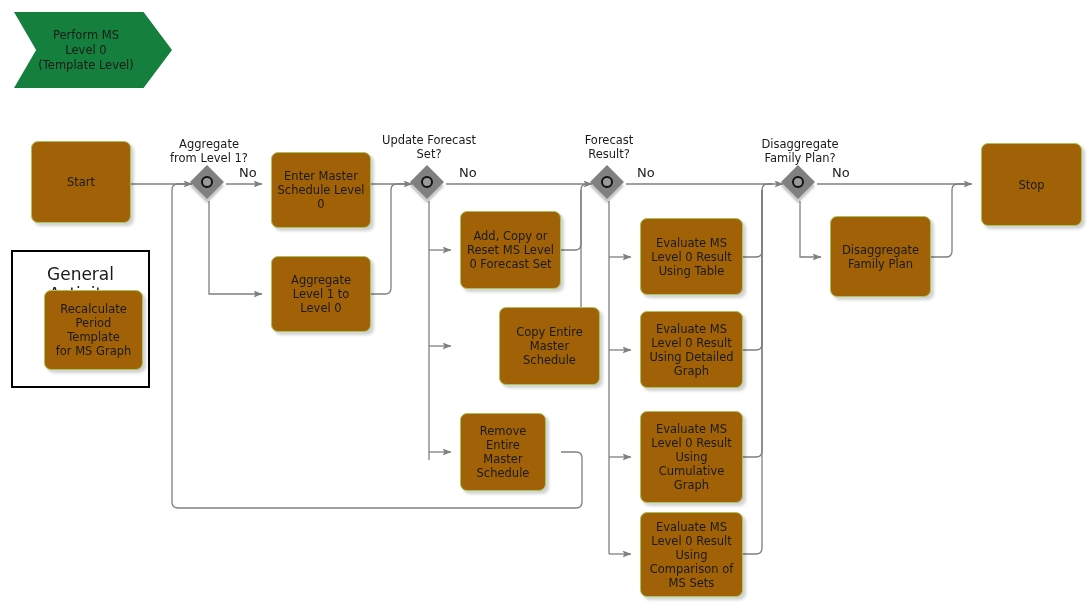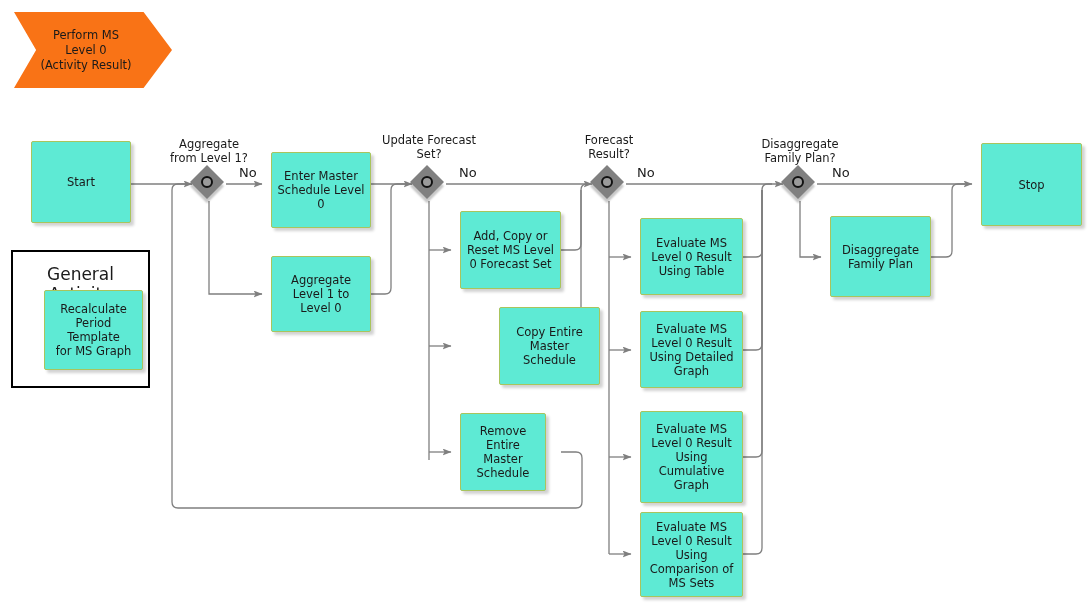--- a/index.html
+++ b/index.html
@@ -20,37 +20,37 @@
   #edges {
     position: absolute;
     left: 0;
     top: 0;
     width: 1090px;
     height: 605px;
   }
   .node {
     position: absolute;
     box-sizing: border-box;
-    background: #5eead4;
+    background: #a16207;
     border: 1px solid #a9c45d;
-    border-radius: 2px;
+    border-radius: 7px;
     display: flex;
     align-items: center;
     justify-content: center;
     text-align: center;
     color: #1a1a1a;
     font-size: 11.5px;
     line-height: 14px;
     padding: 8px 5px;
     box-shadow: 3px 3px 3px rgba(0,0,0,0.18);
     z-index: 3;
   }
   .chevron {
     position: absolute;
-    background: #f97316;
+    background: #15803d;
     color: #1a1a1a;
     font-size: 11.5px;
     line-height: 15px;
     text-align: center;
     display: flex;
     align-items: center;
     justify-content: center;
     padding-right: 14px;
     clip-path: polygon(0% 0%, 82% 0%, 100% 50%, 82% 100%, 0% 100%, 14% 50%);
     filter: drop-shadow(3px 3px 2px rgba(0,0,0,0.18));
@@ -173,21 +173,21 @@
 
       <path d="M931,257 L946,257 Q952,257 952,251 L952,190 Q952,184 958,184 L965,184"></path>
 
     </g>
   </svg>
 
   <div class="chevron" style="left:14px; top:12px; width:144px; height:76px;">
     <div>
       <div>Perform MS</div>
       <div>Level 0</div>
-      <div>(Activity Result)</div>
+      <div>(Template Level)</div>
     </div>
   </div>
 
   <div class="node" style="left:31px; top:141px; width:100px; height:82px;">
     <span>Start</span>
   </div>
 
   <div class="frame" style="left:11px; top:250px; width:139px; height:138px;">
     <div class="frame-title">General Activity</div>
   </div>

